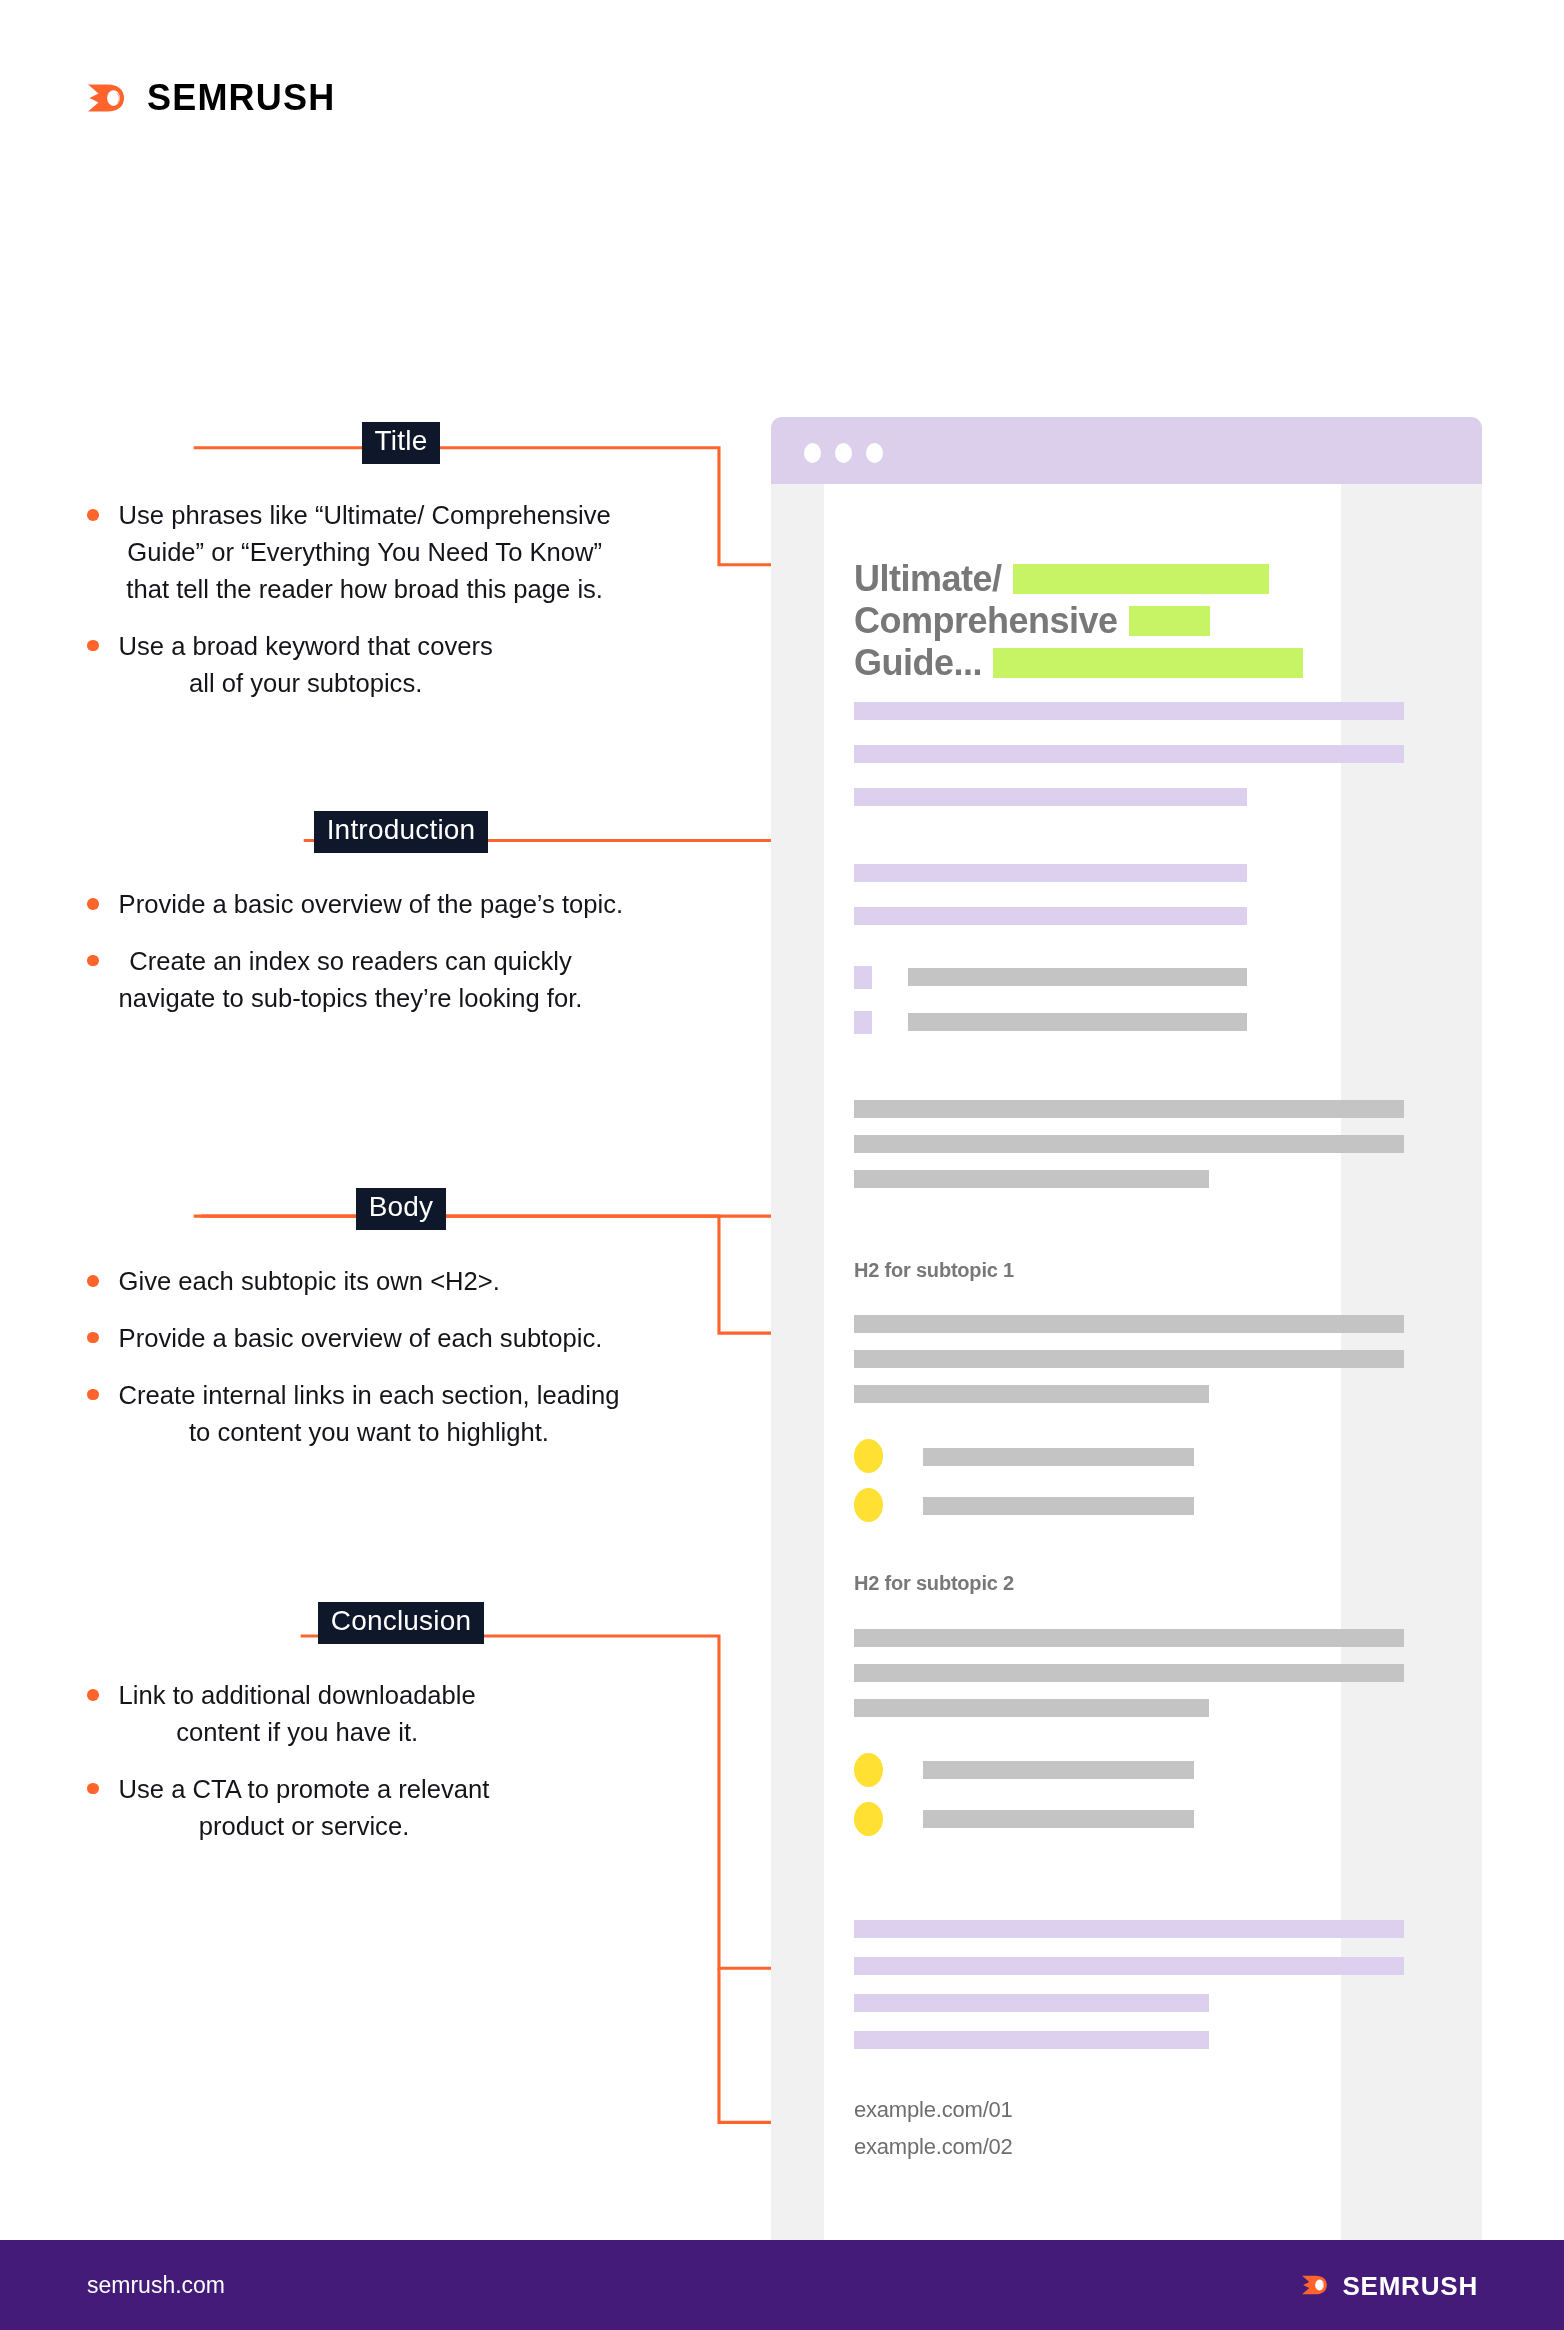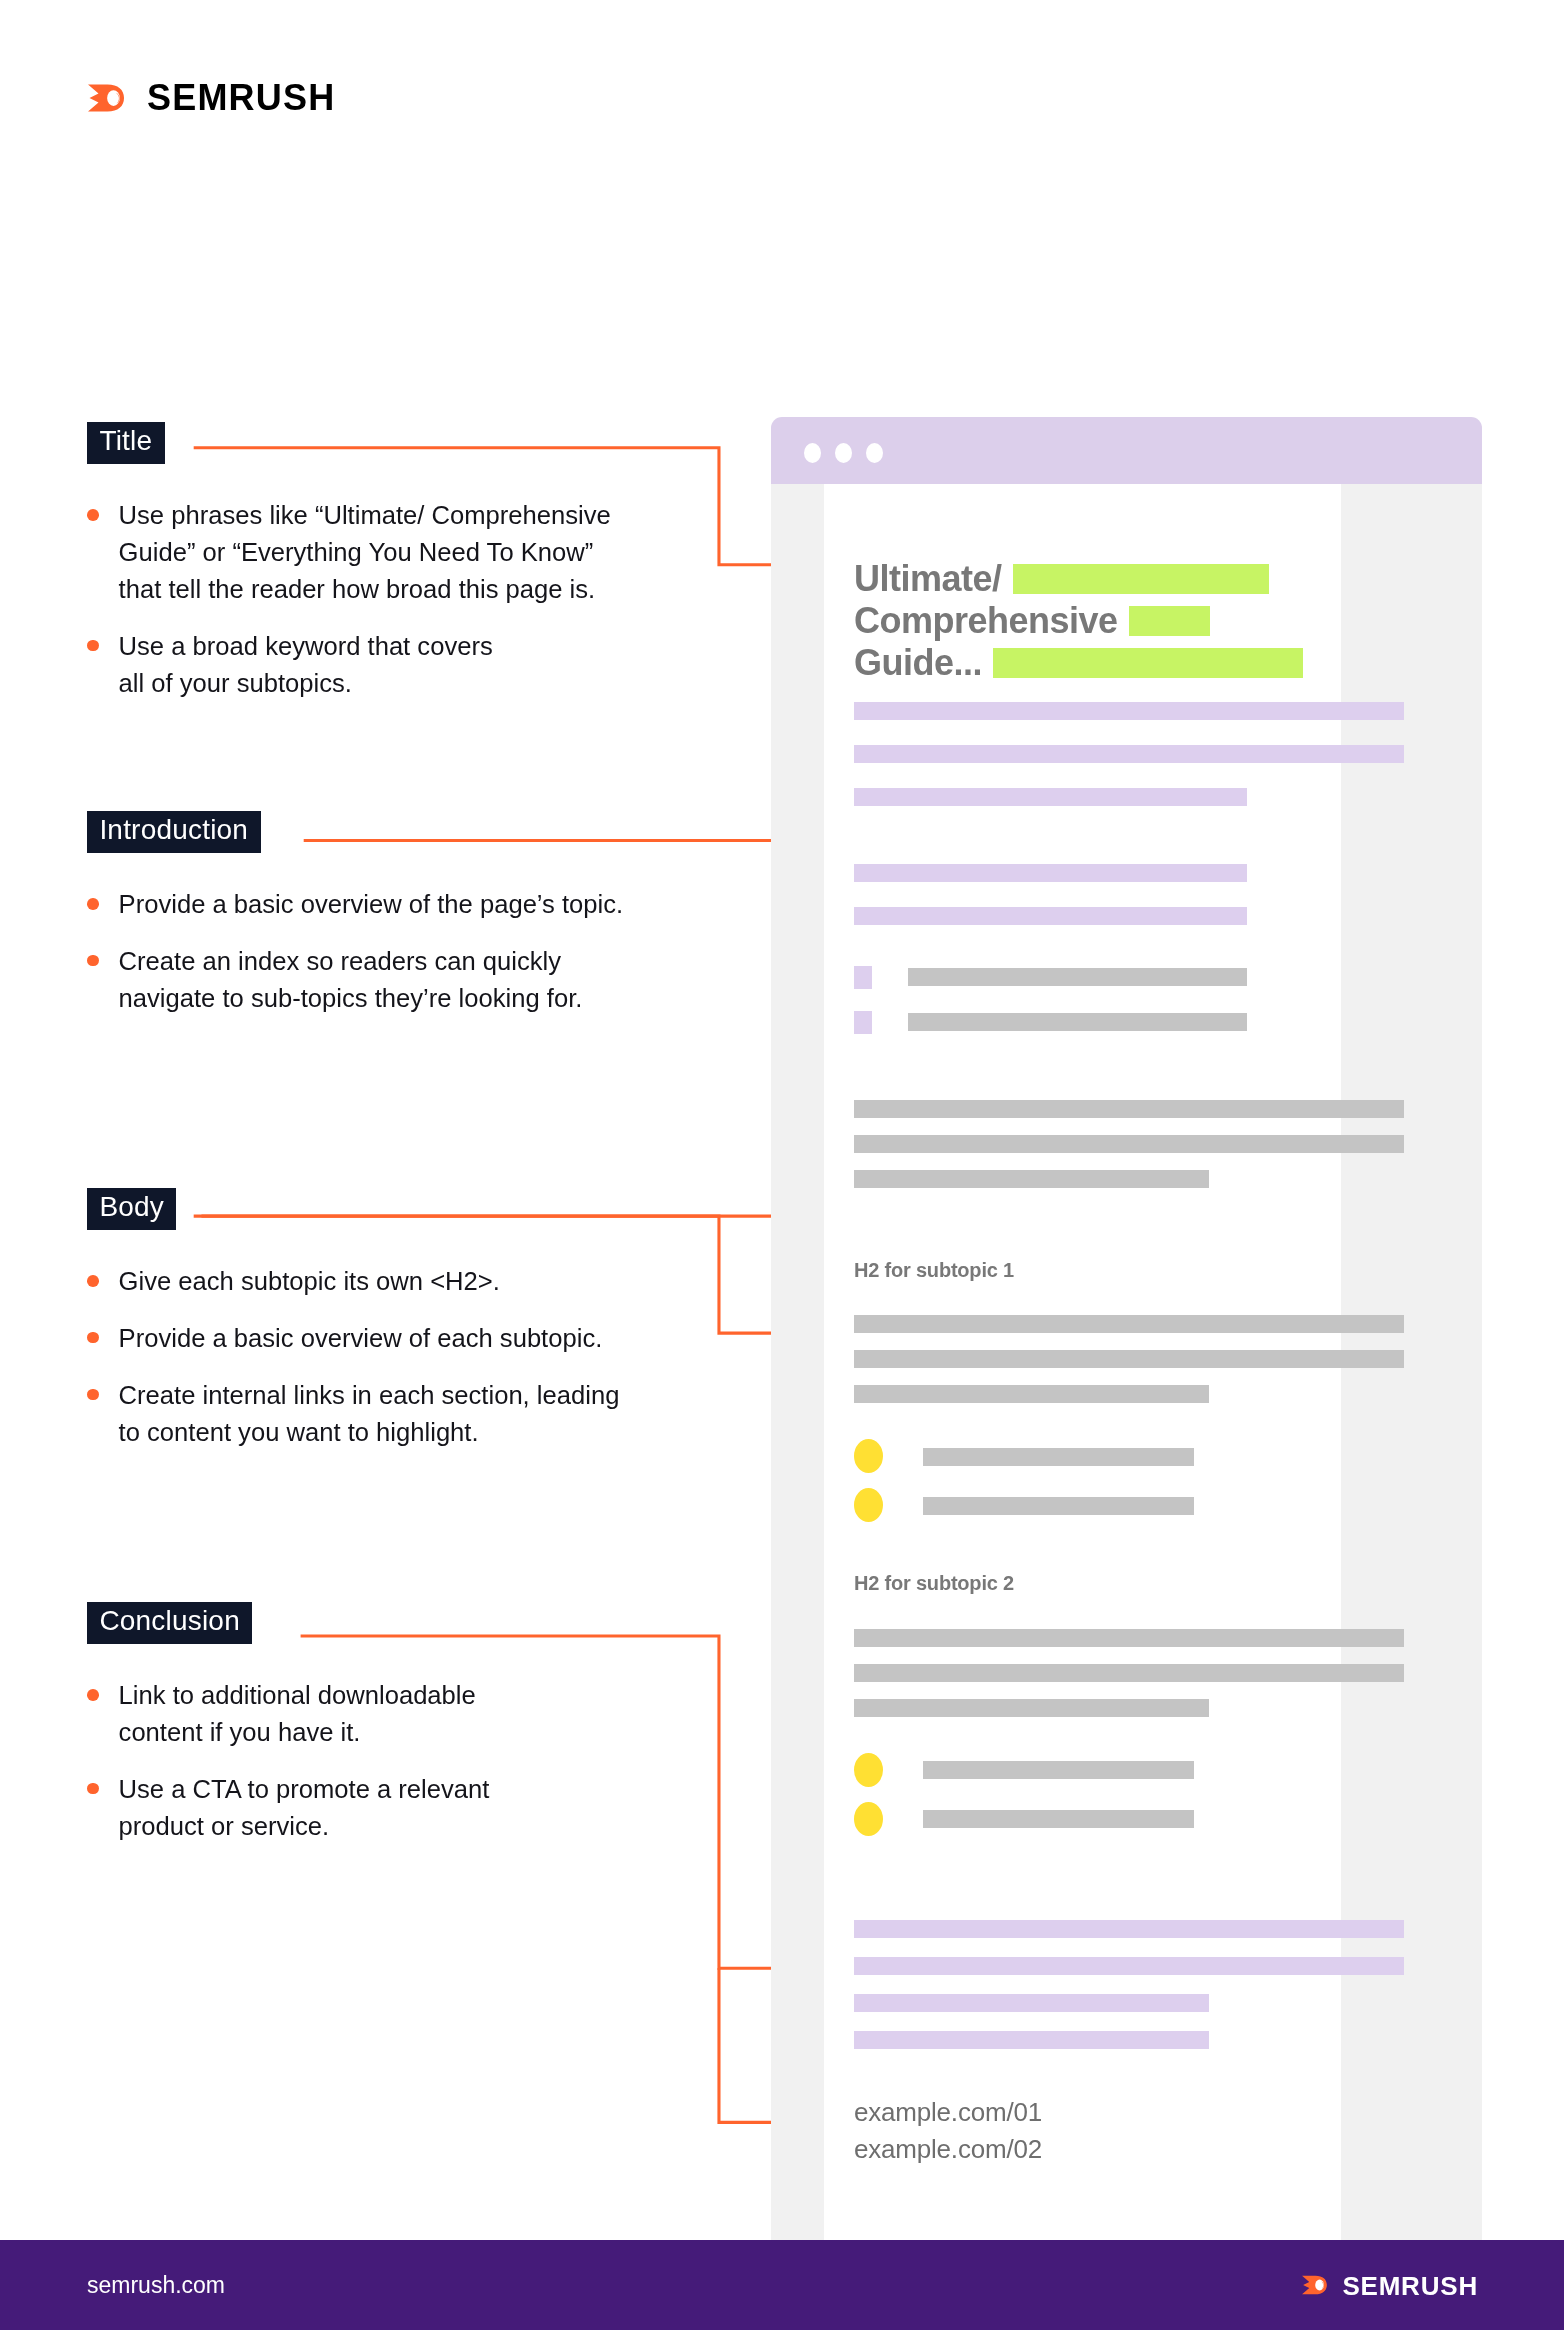--- a/index.html
+++ b/index.html
@@ -9,20 +9,21 @@
     height: 2330px;
     background: #ffffff;
     font-family: "Liberation Sans", sans-serif;
     overflow: hidden;
   }
   .page {
     position: relative;
     width: 1565px;
     height: 2330px;
     background: #ffffff;
+    text-align: center;
   }
 
   
   .brand-logo {
     position: absolute;
     left: 85px;
     top: 74px;
     display: flex;
     align-items: center;
     gap: 14px;
@@ -184,21 +185,21 @@
     position: absolute;
     left: 30px;
     font-size: 20px;
     font-weight: 700;
     color: #787878;
     letter-spacing: -0.2px;
   }
   .mock-link {
     position: absolute;
     left: 30px;
-    font-size: 26px;
+    font-size: 22px;
     color: #6e6e6e;
     letter-spacing: -0.2px;
   }
 
   
   .footer {
     position: absolute;
     left: 0;
     bottom: 0;
     width: 1565px;

